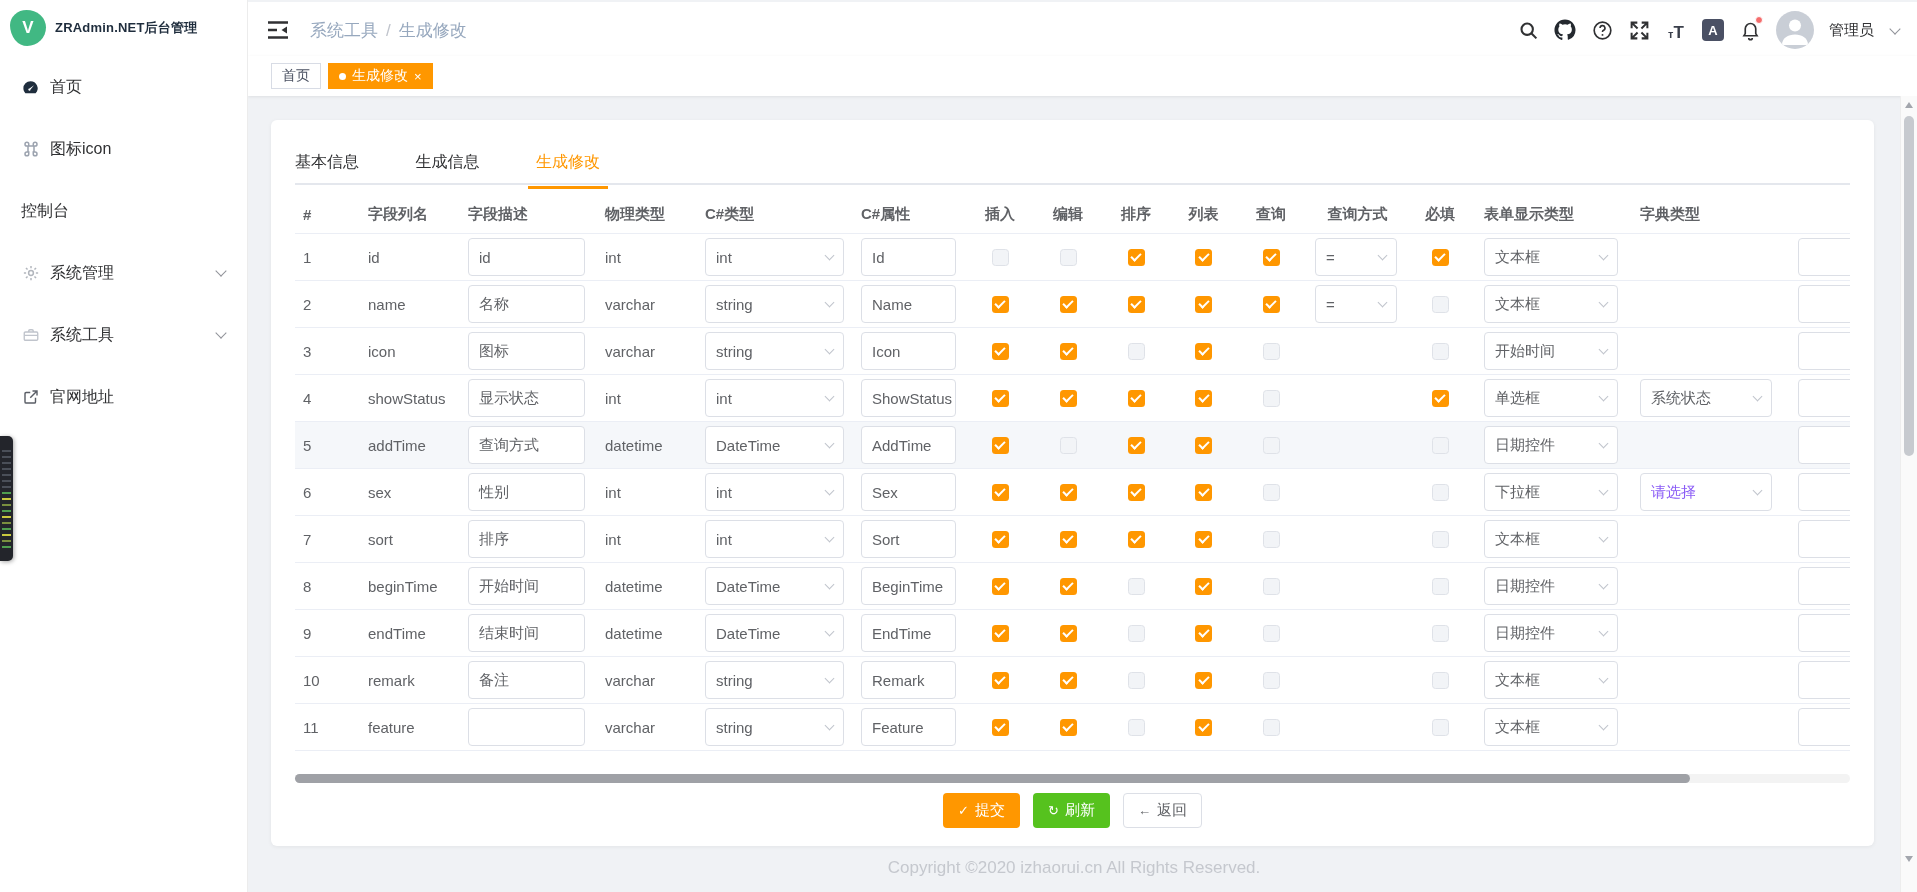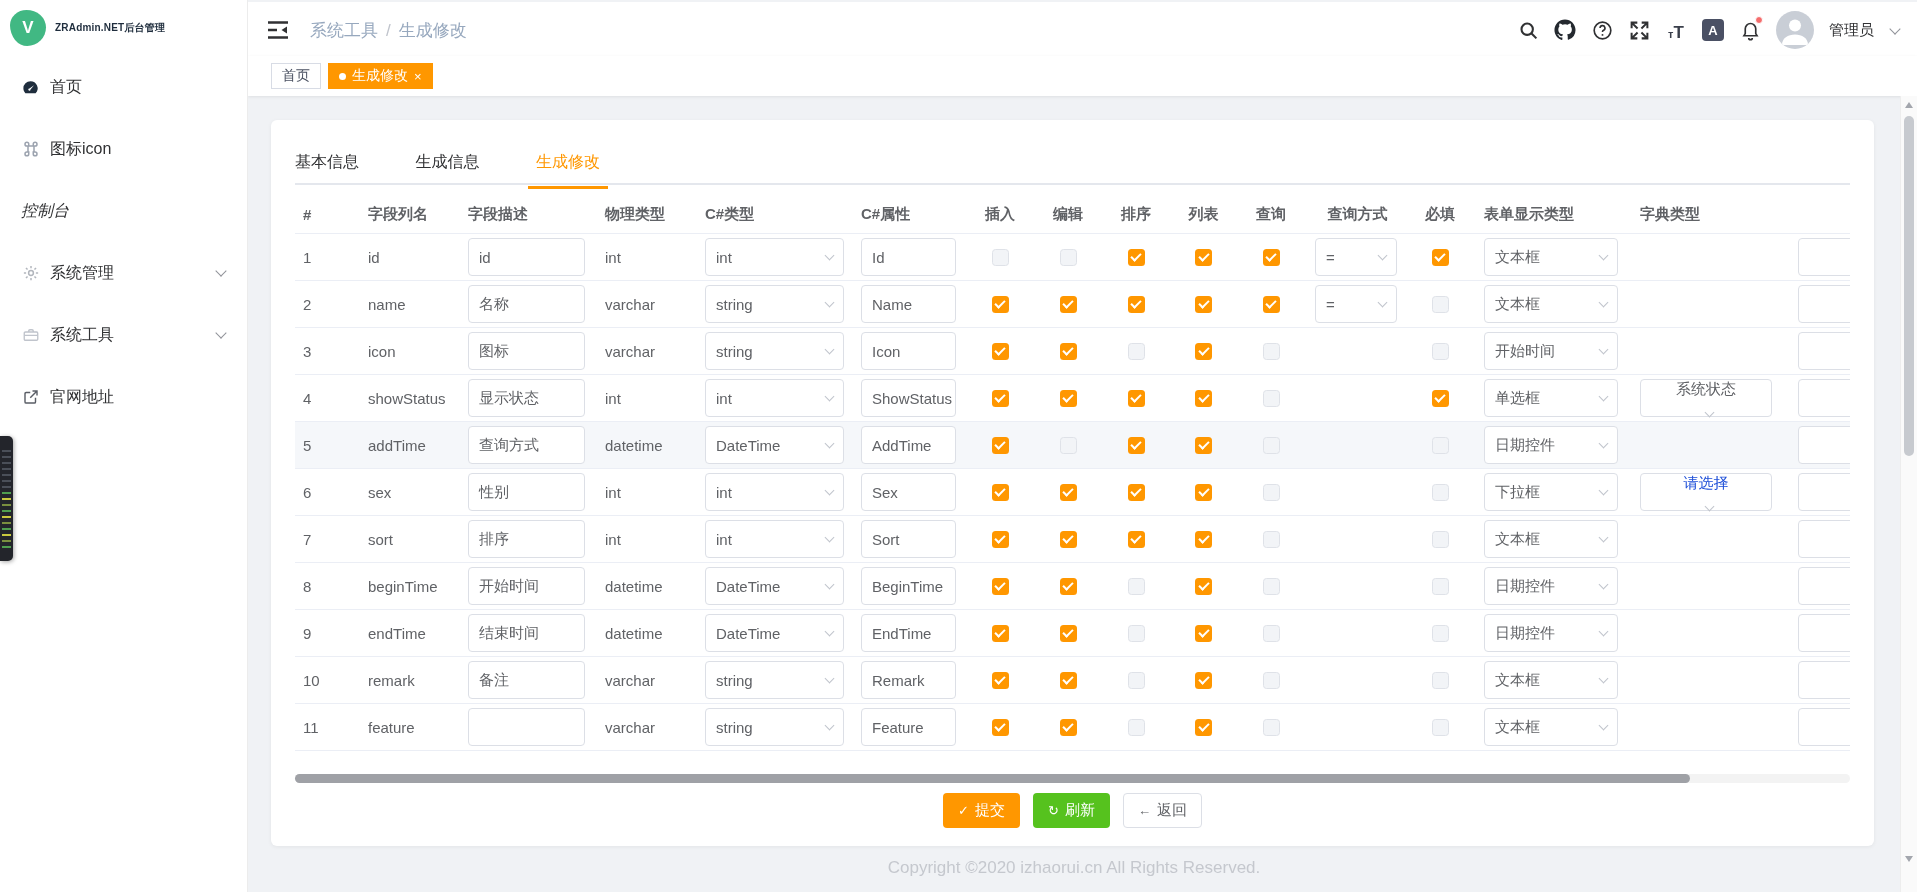--- a/index.html
+++ b/index.html
@@ -6,26 +6,26 @@
   html,body { width:1917px; height:892px; overflow:hidden;
     font-family:"Liberation Sans","DejaVu Sans",sans-serif; background:#f0f2f5; color:#303133; }
 
   
   .sidebar { position:absolute; left:0; top:0; width:248px; height:892px; background:#fff;
     border-right:1px solid #ececec; z-index:5; }
   .logo-row { height:56px; display:flex; align-items:center; padding-left:10px; }
   .logo-blob { width:36px; height:36px; background:#41b883; color:#fff; font-weight:bold; font-size:17px;
     display:flex; align-items:center; justify-content:center;
     border-radius:46% 54% 52% 48% / 42% 48% 52% 58%; }
-  .logo-title { margin-left:9px; font-size:10px; font-weight:bold; color:#1f2d3d; letter-spacing:.2px; }
+  .logo-title { margin-left:9px; font-size:13px; font-weight:bold; color:#1f2d3d; letter-spacing:.2px; }
   .nav-item { height:62px; display:flex; align-items:center; padding-left:21px; position:relative;
     cursor:pointer; }
   .nav-item .ni-icon { width:19px; height:19px; display:flex; align-items:center; justify-content:center; }
   .nav-item .ni-label { margin-left:10px; font-size:16px; color:#303133; }
-  .nav-item .no-icon { margin-left:0;font-style:italic; }
+  .nav-item .no-icon { margin-left:0; }
   .chev { width:8px; height:8px; border-right:1.6px solid #909399; border-bottom:1.6px solid #909399;
     transform:rotate(45deg); display:inline-block; }
   .nav-chev { position:absolute; right:22px; top:25px; }
   .edge-widget { position:absolute; left:0; top:436px; width:13px; height:125px; background:#23252b;
     border-radius:0 5px 5px 0; z-index:60; overflow:hidden; box-shadow:1px 1px 4px rgba(0,0,0,.35); }
   .edge-stripes-top { position:absolute; left:2px; right:2px; top:14px; height:38px;
     background:repeating-linear-gradient(#4a4f58 0 2px, transparent 2px 6px); }
   .edge-stripes-bot { position:absolute; left:2px; right:2px; top:56px; height:60px;
     background:repeating-linear-gradient(#4f9e4f 0 2px, #23252b 2px 6px, #c9c93f 6px 8px, #23252b 8px 12px, #7a8f3f 12px 14px, #23252b 14px 18px); }
 
@@ -80,22 +80,22 @@
   .cell.pad10 { padding-left:10px; }
   .cell.pad14 { padding-left:14px; }
   .hcell { white-space:nowrap; }
 
   .inp { height:38px; border:1px solid #dcdfe6; border-radius:4px; background:#fff; display:flex;
     align-items:center; padding:0 10px; color:#606266; font-size:15px; }
   .sel { height:38px; border:1px solid #dcdfe6; border-radius:4px; background:#fff; display:flex;
     align-items:center; justify-content:space-between; padding:0 10px; color:#606266; font-size:15px; cursor:pointer; }
   .sel .schev { width:7px; height:7px; border-right:1.5px solid #c0c4cc; border-bottom:1.5px solid #c0c4cc;
     transform:rotate(45deg); margin-top:-4px; flex:none; margin-left:6px; }
-  .sel.placeholder .val { color:#1d4ed8; }
-  .w117{width:117px;} .w139{width:139px;} .w95{width:95px;} .w82{width:82px;} .w130{width:134px;} .w132{width:132px;flex-direction:column;} .w140{width:140px; flex:none;}
+  .sel.placeholder .val { color:#8b5cf6; }
+  .w117{width:117px;} .w139{width:139px;} .w95{width:95px;} .w82{width:82px;} .w130{width:134px;} .w132{width:132px;} .w140{width:140px; flex:none;}
 
   .cbx { width:17px; height:17px; border-radius:3.5px; display:inline-block; position:relative; cursor:pointer; }
   .cbx.on { background:#ff9700; }
   .cbx.on::after { content:''; position:absolute; left:5.5px; top:2.5px; width:4px; height:8px;
     border-right:2px solid #fff; border-bottom:2px solid #fff; transform:rotate(45deg); }
   .cbx.off { background:#f2f4f7; border:1px solid #dfe2e8; }
 
   .hscroll { position:absolute; left:24px; top:654px; width:1555px; height:9px; border-radius:5px; background:#f3f3f3; }
   .hthumb { position:absolute; left:0; top:0; width:1395px; height:9px; border-radius:5px; background:#9fa1a6; cursor:pointer; }
 

